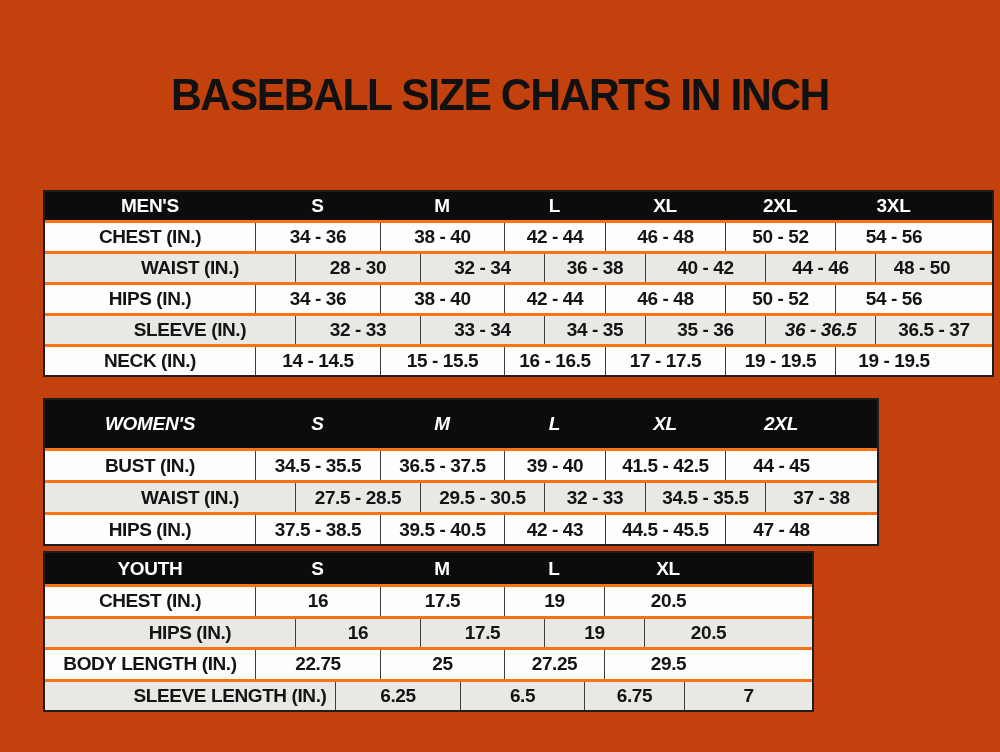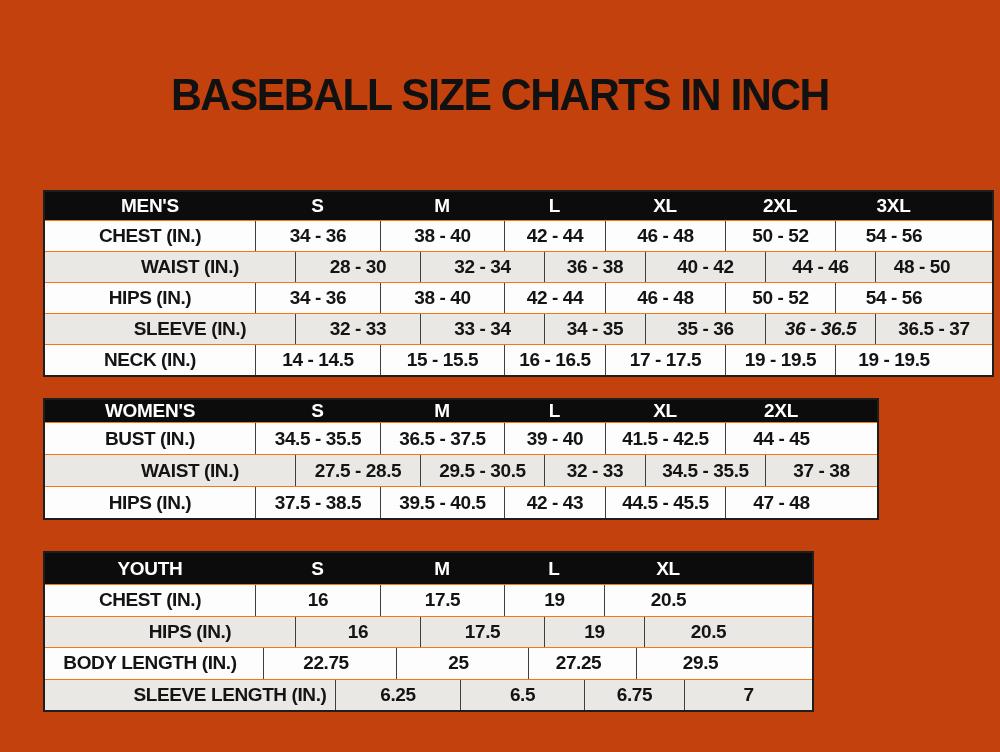--- a/index.html
+++ b/index.html
@@ -33,21 +33,21 @@
   .tr { display: flex; }
   .tr.head { background: #0c0c0c; }
   .hc {
     display: flex; align-items: center; justify-content: center;
     color: #ffffff;
     font-size: 19px;
     font-weight: 700;
     letter-spacing: -0.3px;
     white-space: nowrap;
   }
-  .tr.body { border-top: 1px solid #f97316; background: #fdfdfd; }
+  .tr.body { border-top: 3px solid #f97316; background: #fdfdfd; }
   .tr.body.alt { background: #e9e8e5; padding-left: 40px; }
   .bc {
     display: flex; align-items: center; justify-content: center;
     color: #141414;
     font-size: 19px;
     font-weight: 700;
     letter-spacing: -0.4px;
     white-space: nowrap;
     overflow: hidden;
   }
@@ -108,21 +108,21 @@
         <div class="bc" style="width: 210px;">NECK (IN.)</div>
         <div class="bc" style="width: 125px;">14 - 14.5</div>
         <div class="bc" style="width: 124px;">15 - 15.5</div>
         <div class="bc" style="width: 101px;">16 - 16.5</div>
         <div class="bc" style="width: 120px;">17 - 17.5</div>
         <div class="bc" style="width: 110px;">19 - 19.5</div>
         <div class="bc" style="width: 117px;">19 - 19.5</div>
       </div>
     </div>
   <div class="size-table" style="top: 398px;">
-      <div class="tr head" style="height: 22px;">
+      <div class="tr head" style="height: 48px; font-style: italic;">
         <div class="hc" style="width: 210px;">WOMEN'S</div>
         <div class="hc" style="width: 125px;">S</div>
         <div class="hc" style="width: 124px;">M</div>
         <div class="hc" style="width: 101px;">L</div>
         <div class="hc" style="width: 120px;">XL</div>
         <div class="hc" style="width: 112px;">2XL</div>
       </div>
       <div class="tr body" style="height: 32px;">
         <div class="bc" style="width: 210px;">BUST (IN.)</div>
         <div class="bc" style="width: 125px;">34.5 - 35.5</div>
@@ -163,21 +163,21 @@
         <div class="bc" style="width: 100px;">19</div>
         <div class="bc" style="width: 128px;">20.5</div>
       </div>
       <div class="tr body alt" style="height: 31.5px;">
         <div class="bc" style="width: 210px;">HIPS (IN.)</div>
         <div class="bc" style="width: 125px;">16</div>
         <div class="bc" style="width: 124px;">17.5</div>
         <div class="bc" style="width: 100px;">19</div>
         <div class="bc" style="width: 128px;">20.5</div>
       </div>
-      <div class="tr body" style="height: 31.5px; gap: 8px;">
+      <div class="tr body" style="height: 31.5px;">
         <div class="bc" style="width: 210px;">BODY LENGTH (IN.)</div>
         <div class="bc" style="width: 125px; text-align: center;">22.75</div>
         <div class="bc" style="width: 124px;">25</div>
         <div class="bc" style="width: 100px;">27.25</div>
         <div class="bc" style="width: 128px;">29.5</div>
       </div>
       <div class="tr body alt" style="height: 31.5px;">
         <div class="bc" style="width: 210px; margin-left: 40px;">SLEEVE LENGTH (IN.)</div>
         <div class="bc" style="width: 125px;">6.25</div>
         <div class="bc" style="width: 124px;">6.5</div>

